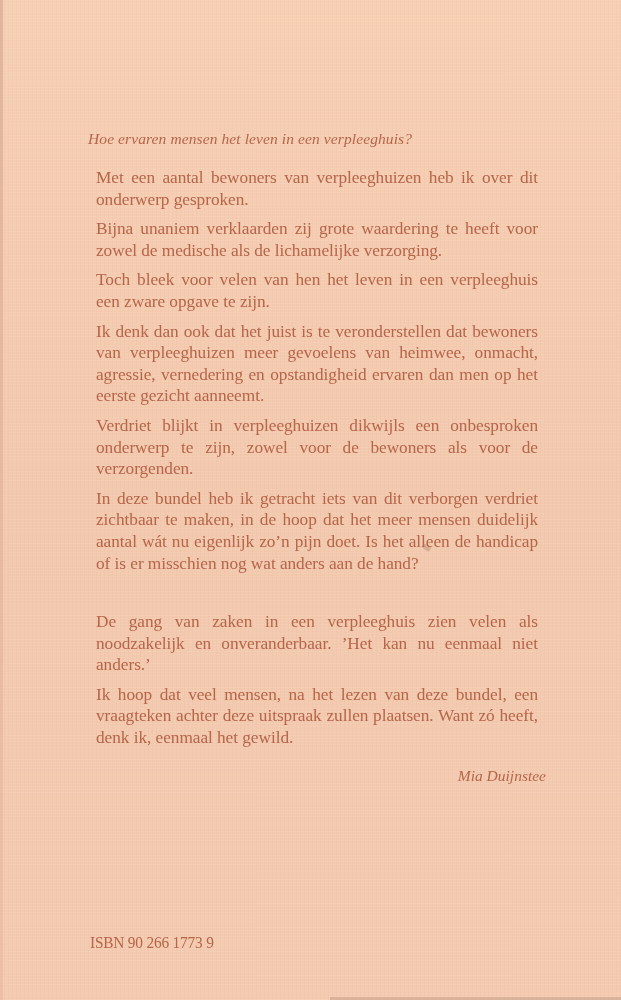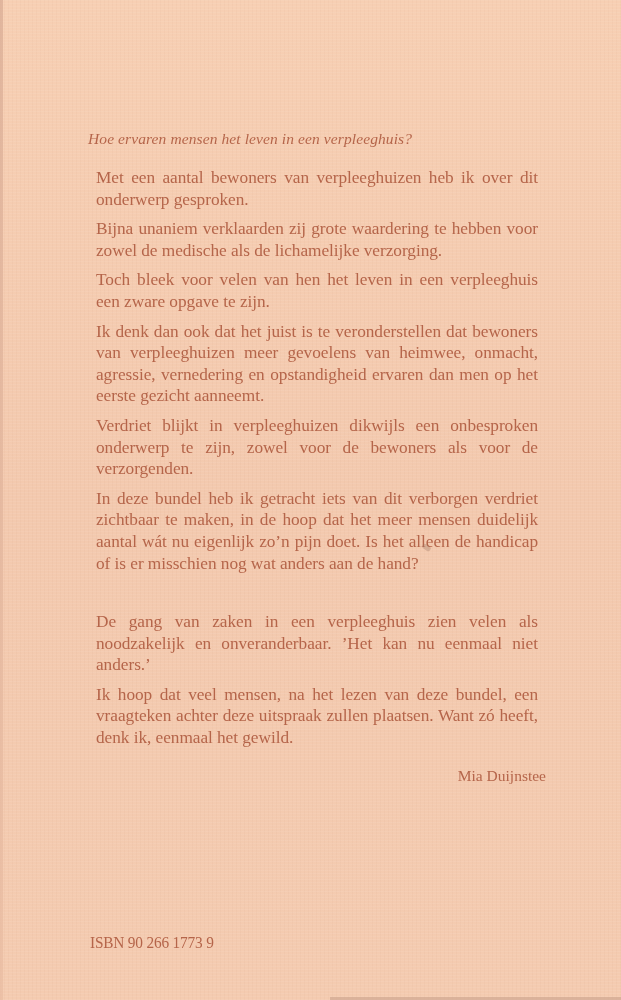--- a/index.html
+++ b/index.html
@@ -56,20 +56,21 @@
     .para {
       margin: 8px;
       font-size: 17.3px;
       line-height: 21.6px;
       text-align: justify;
       letter-spacing: -0.05px;
     }
     .para + .para { margin-top: 0; }
     .gap { height: 21px; }
     .signature {
+      font-style: italic;
       font-size: 15.5px;
       text-align: right;
       margin-top: 18px;
       padding-right: 0;
     }
     .isbn {
       position: absolute;
       left: 90px;
       top: 933px;
       font-size: 16.5px;
@@ -89,21 +90,21 @@
     }
   </style>
 </head>
 <body>
 
 <div class="page">
   <div class="content">
     <p class="lead">Hoe ervaren mensen het leven in een verpleeghuis?</p>
 
     <p class="para">Met een aantal bewoners van verpleeghuizen heb ik over dit onderwerp gesproken.</p>
-    <p class="para">Bijna unaniem verklaarden zij grote waardering te hebben voor zowel de medische als de lichamelijke verzorging.</p>
+    <p class="para">Bijna unaniem verklaarden zij grote waardering te heeft voor zowel de medische als de lichamelijke verzorging.</p>
     <p class="para">Toch bleek voor velen van hen het leven in een verpleeghuis een zware opgave te zijn.</p>
     <p class="para">Ik denk dan ook dat het juist is te veronderstellen dat bewoners van verpleeghuizen meer gevoelens van heimwee, onmacht, agressie, vernedering en opstandigheid ervaren dan men op het eerste gezicht aanneemt.</p>
     <p class="para">Verdriet blijkt in verpleeghuizen dikwijls een onbesproken onderwerp te zijn, zowel voor de bewoners als voor de verzorgenden.</p>
     <p class="para">In deze bundel heb ik getracht iets van dit verborgen verdriet zichtbaar te maken, in de hoop dat het meer mensen duidelijk aantal wát nu eigenlijk zo’n pijn doet. Is het alleen de handicap of is er misschien nog wat anders aan de hand?</p>
 
     <div class="gap"></div>
 
     <p class="para">De gang van zaken in een verpleeghuis zien velen als noodzakelijk en onveranderbaar. ’Het kan nu eenmaal niet anders.’</p>
     <p class="para">Ik hoop dat veel mensen, na het lezen van deze bundel, een vraagteken achter deze uitspraak zullen plaatsen. Want zó heeft, denk ik, eenmaal het gewild.</p>
 

